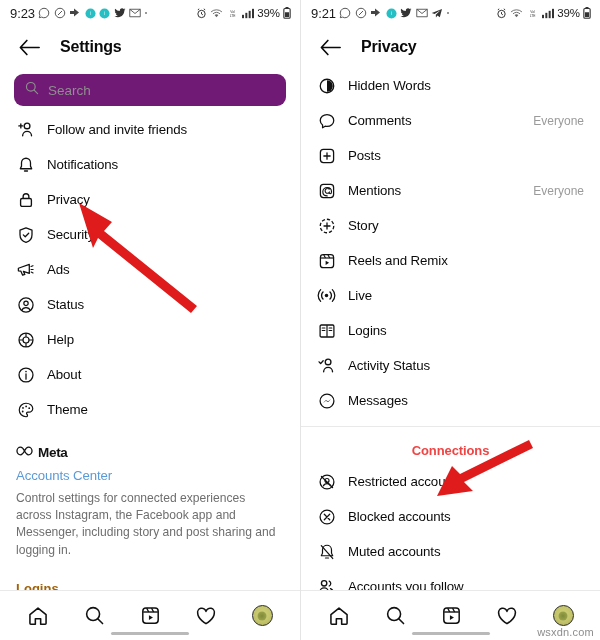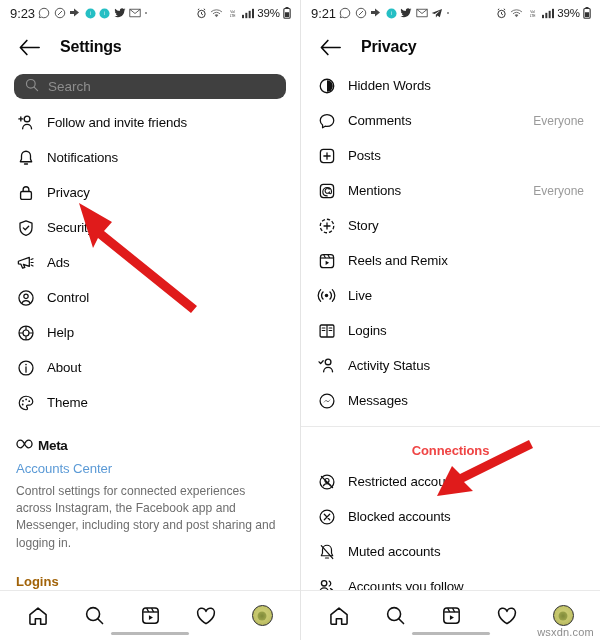--- a/index.html
+++ b/index.html
@@ -28,21 +28,21 @@
   .sb-batt { font-size:11.5px; color:#1a1a1a; }
 
   
   .apphdr { height:42px; display:flex; align-items:center; padding:0 16px; }
   .apphdr .back { width:26px; height:26px; display:flex; align-items:center; justify-content:center; margin-right:18px; }
   .apphdr .title { font-size:16px; font-weight:700; color:#0a0a0a; letter-spacing:-0.2px; }
 
   
   .searchwrap { padding:6px 14px 0 14px; }
   .searchbox {
-    height:25px; background:#404040; border-radius:9px;
+    height:32px; background:#701a75; border-radius:9px;
     display:flex; align-items:center; padding:0 11px; gap:9px;
   }
   .searchbox .ph { font-size:13.5px; color:#8e8e8e; }
 
   
   .list { padding-top:6px; }
   .row {
     height:35px; display:flex; align-items:center;
     padding:0 16px; gap:12px; position:relative;
   }
@@ -255,21 +255,21 @@
       </div>
 
       <div class="row">
         <span class="ic">
           <svg width="18" height="18" viewBox="0 0 24 24">
               <circle cx="12" cy="12" r="9.4" fill="none" stroke="#111" stroke-width="1.7"></circle>
               <circle cx="12" cy="9.8" r="2.9" fill="none" stroke="#111" stroke-width="1.6"></circle>
               <path d="M6.2 19.4a6.2 6.2 0 0 1 11.6 0" fill="none" stroke="#111" stroke-width="1.6"></path>
             </svg>
         </span>
-        <span class="lbl">Control</span>
+        <span class="lbl">Status</span>
       </div>
 
       <div class="row">
         <span class="ic">
           <svg width="18" height="18" viewBox="0 0 24 24">
               <circle cx="12" cy="12" r="9.3" fill="none" stroke="#111" stroke-width="1.7"></circle>
               <circle cx="12" cy="12" r="4" fill="none" stroke="#111" stroke-width="1.6"></circle>
               <path d="M12 2.8v5.2M12 16v5.2M2.8 12H8M16 12h5.2" stroke="#111" stroke-width="1.6"></path>
             </svg>
         </span>

